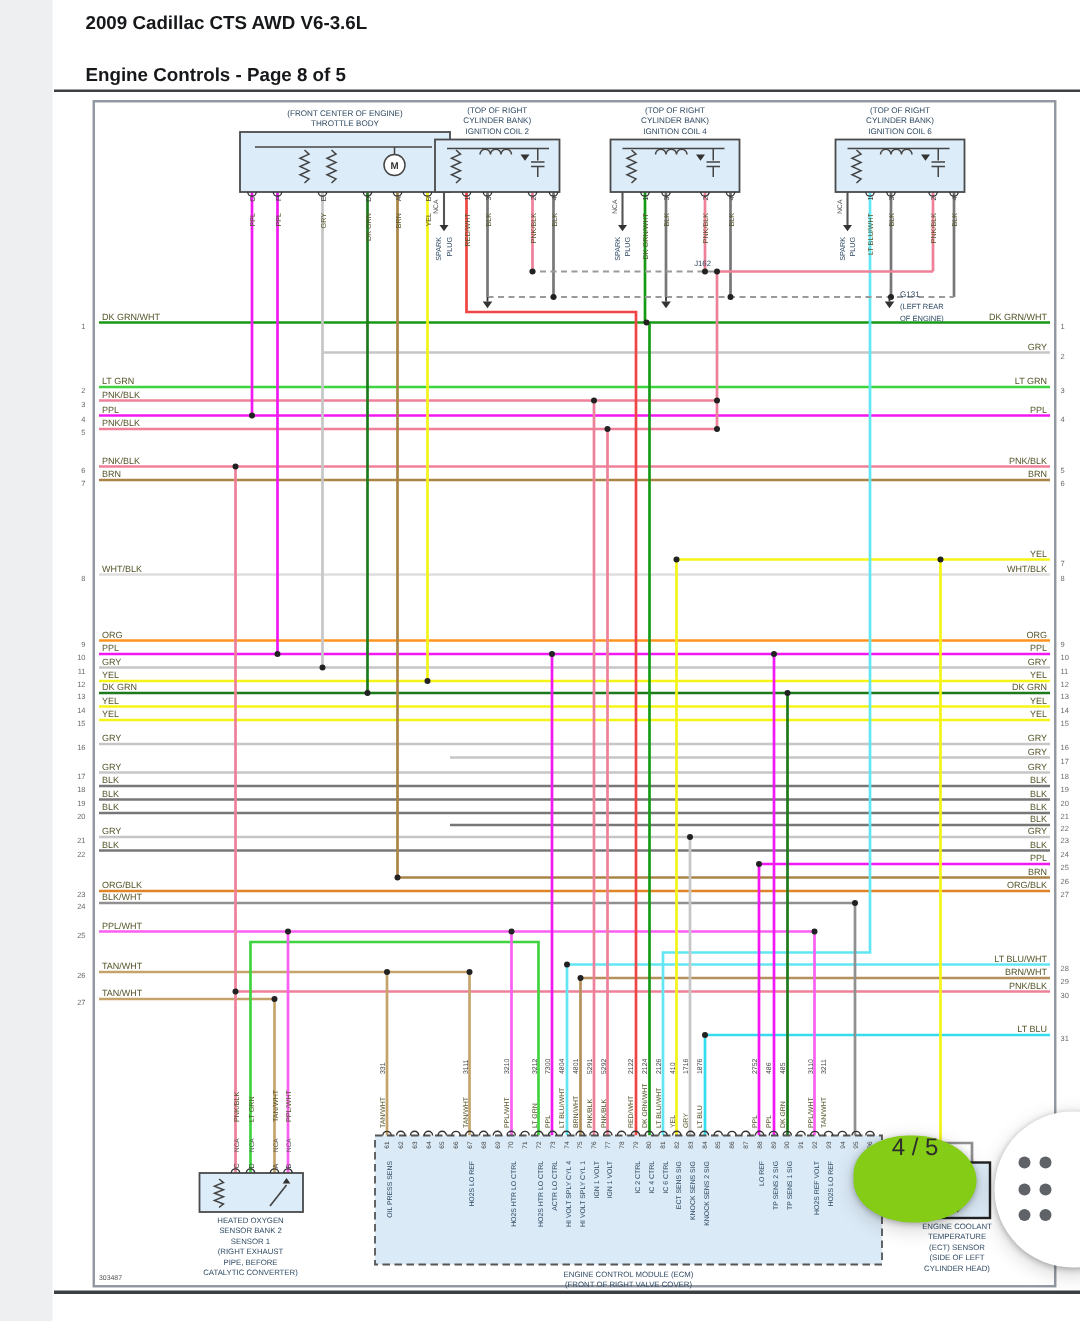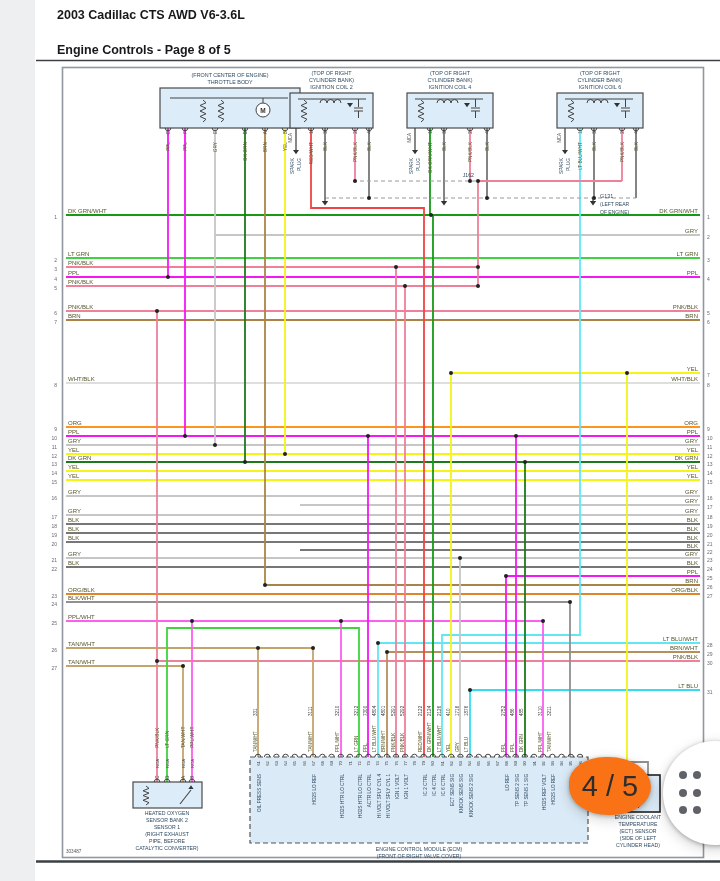--- a/index.html
+++ b/index.html
@@ -3,34 +3,34 @@
 <meta charset="utf-8">
 <style>
   html,body{margin:0;padding:0;background:#ffffff;font-family:"Liberation Sans",sans-serif;}
   .page{position:relative;width:720px;height:881px;background:#ffffff;overflow:hidden;}
   .left-strip{position:absolute;left:0;top:0;width:35px;height:881px;background:#edeff1;}
   .hdr{position:absolute;left:57px;color:#16181a;white-space:nowrap;font-weight:700;}
   .h1{top:8px;font-size:12.5px;}
   .h2{top:26px;font-size:12.5px;}
   .h3{top:43px;font-size:12.5px;}
   svg.diagram{position:absolute;left:0;top:0;}
-  .pill{position:absolute;left:569px;top:757px;width:82px;height:58px;background:#f97316;
+  .pill{position:absolute;left:569px;top:757px;width:82px;height:58px;background:#84cc16;
         border-radius:46% 54% 50% 50%;box-shadow:0 1px 4px rgba(0,0,0,.28),0 4px 14px rgba(0,0,0,.18);
-        display:flex;align-items:center;justify-content:center;font-size:29px;color:#2d2d2d;cursor:pointer;}
+        display:flex;align-items:flex-start;justify-content:center;font-size:16px;color:#2d2d2d;cursor:pointer;}
   .dots-btn{position:absolute;left:663px;top:741px;width:104px;height:104px;background:#fff;border-radius:50%;
         box-shadow:0 1px 4px rgba(0,0,0,.28),0 4px 14px rgba(0,0,0,.18);cursor:pointer;}
   .dotgrid{position:absolute;left:679px;top:771px;display:grid;grid-template-columns:8px 8px;grid-gap:9.5px 6px;}
   .dotgrid span{width:8px;height:8px;border-radius:50%;background:#5f6368;display:block;}
 </style>
 </head>
 <body>
 
 <div class="page">
   <div class="left-strip"></div>
-  <div class="hdr h1">2003 Cadillac CTS AWD V6-3.6L</div>
+  <div class="hdr h1">2009 Cadillac CTS AWD V6-3.6L</div>
   <div class="hdr h3">Engine Controls - Page 8 of 5</div>
   <svg class="diagram" id="diagram-svg" width="720" height="881" viewBox="0 0 720 881">
       <line x1="36" y1="60.5" x2="720" y2="60.5" stroke="#3c4043" stroke-width="1.6"></line>
       <rect x="62.5" y="67.5" width="641" height="790" fill="none" stroke="#9097a0" stroke-width="1.6"></rect>
       <line x1="36" y1="861.5" x2="720" y2="861.5" stroke="#3c4043" stroke-width="2.4"></line>
       <line x1="66" y1="215" x2="700" y2="215" stroke="#169a16" stroke-width="1.8"></line>
       <text x="68" y="213" font-size="6" fill="#55552b" text-anchor="start" font-family="&quot;Liberation Sans&quot;,sans-serif" font-weight="normal">DK GRN/WHT</text>
       <text x="57" y="219" font-size="5" fill="#6a6a6a" text-anchor="end" font-family="&quot;Liberation Sans&quot;,sans-serif" font-weight="normal">1</text>
       <text x="698" y="213" font-size="6" fill="#55552b" text-anchor="end" font-family="&quot;Liberation Sans&quot;,sans-serif" font-weight="normal">DK GRN/WHT</text>
       <text x="707" y="219" font-size="5" fill="#6a6a6a" text-anchor="start" font-family="&quot;Liberation Sans&quot;,sans-serif" font-weight="normal">1</text>

